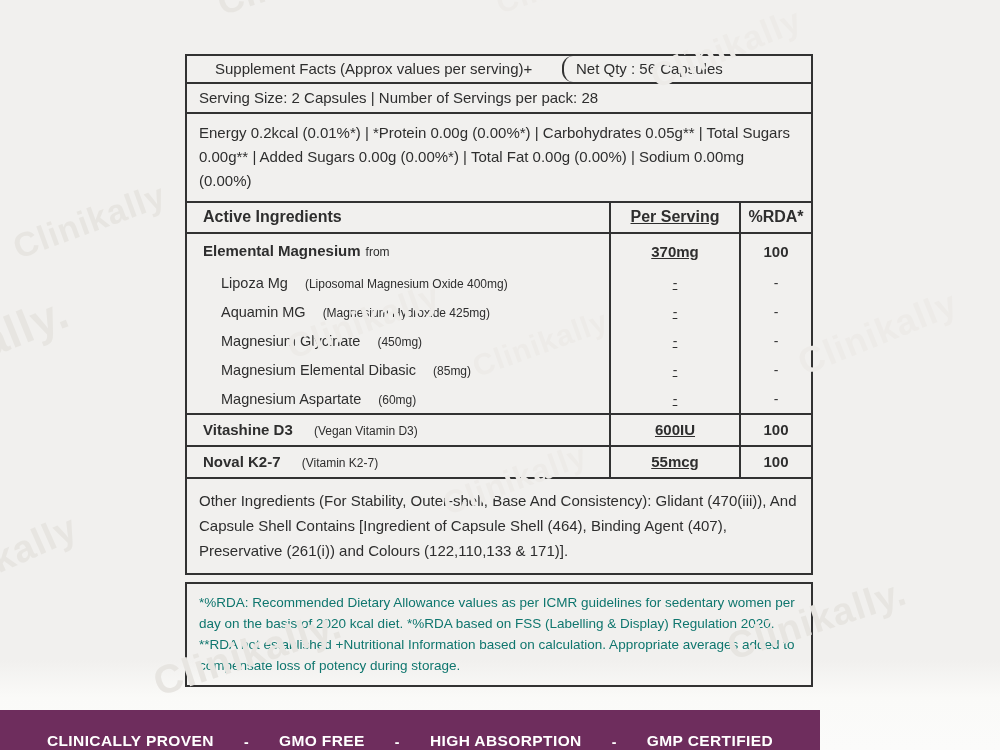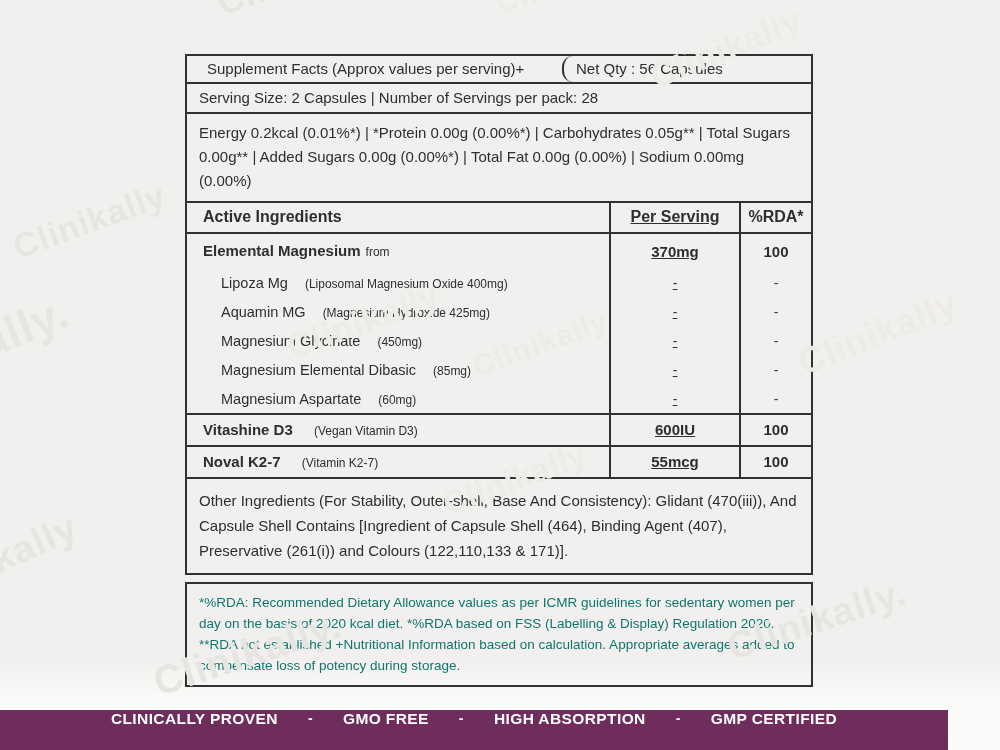--- a/index.html
+++ b/index.html
@@ -37,21 +37,21 @@
   .wm12 { left:438px; top:488px; font-size:32px; transform:rotate(-20deg); }
 
   
   .label-wrap { position:absolute; left:185px; top:54px; width:628px; z-index:2; }
   .box { border:2px solid #323232; background:transparent; }
 
   .row { display:flex; border-top:2px solid #323232; }
   .row:first-child { border-top:none; }
 
   
-  .r-top .cell-l { width:375px; padding:4px 12px 5px 20px; font-size:15px; }
+  .r-top .cell-l { width:375px; padding:4px 12px 5px 28px; font-size:15px; }
   .r-top .cell-r { flex:1; border-left:2px solid #323232; padding:4px 12px 5px 12px; font-size:15px;border-radius:11px; }
 
   
   .r-serving { padding:5px 12px 6px 12px; font-size:15px; }
 
   
   .r-energy { padding:7px 12px 8px 12px; font-size:15px; line-height:24px; }
 
   
   .col1 { width:422px; }
@@ -79,23 +79,23 @@
   .b-name { font-weight:bold; }
 
   
   .r-other { padding:9px 12px 10px 12px; font-size:15px; line-height:25px; }
 
   
   .rda-box { margin-top:7px; padding:8px 12px 9px 12px; font-size:13.5px; line-height:21px; color:#0f766e; }
 
   
   .footer-bar {
-    position:absolute; left:0; top:710px; width:948px; height:40px;
+    position:absolute; left:0; top:710px; width:820px; height:40px;
     background:#6e2d5d; z-index:4;
-    display:flex; align-items:flex-start; justify-content:center; gap:30px;
+    display:flex; align-items:flex-end; justify-content:center; gap:30px;
     color:#ffffff; font-weight:bold; font-size:15.5px; letter-spacing:0.4px;
   }
   .footer-bar .sep { font-size:14px; font-weight:bold; }
 </style>
 </head>
 <body>
 
 <div class="wm-layer">
   <span class="wm wm1">Clinikally</span>
   <span class="wm wm2 faint">Clinikally</span>

